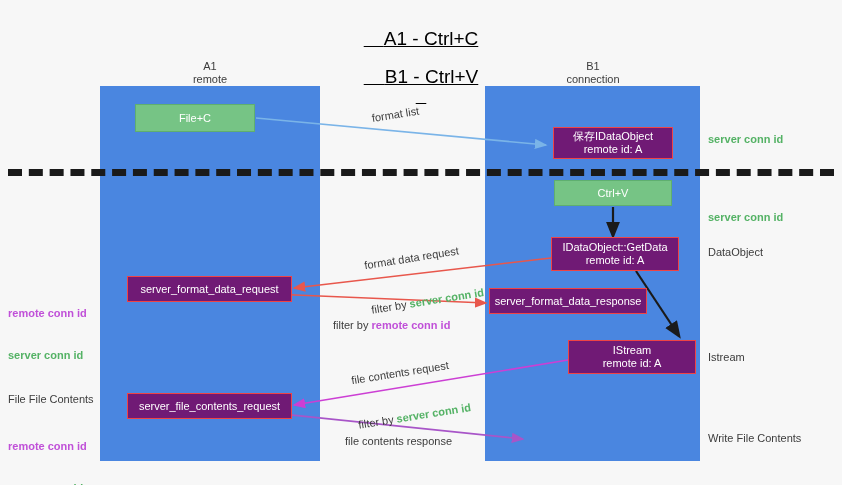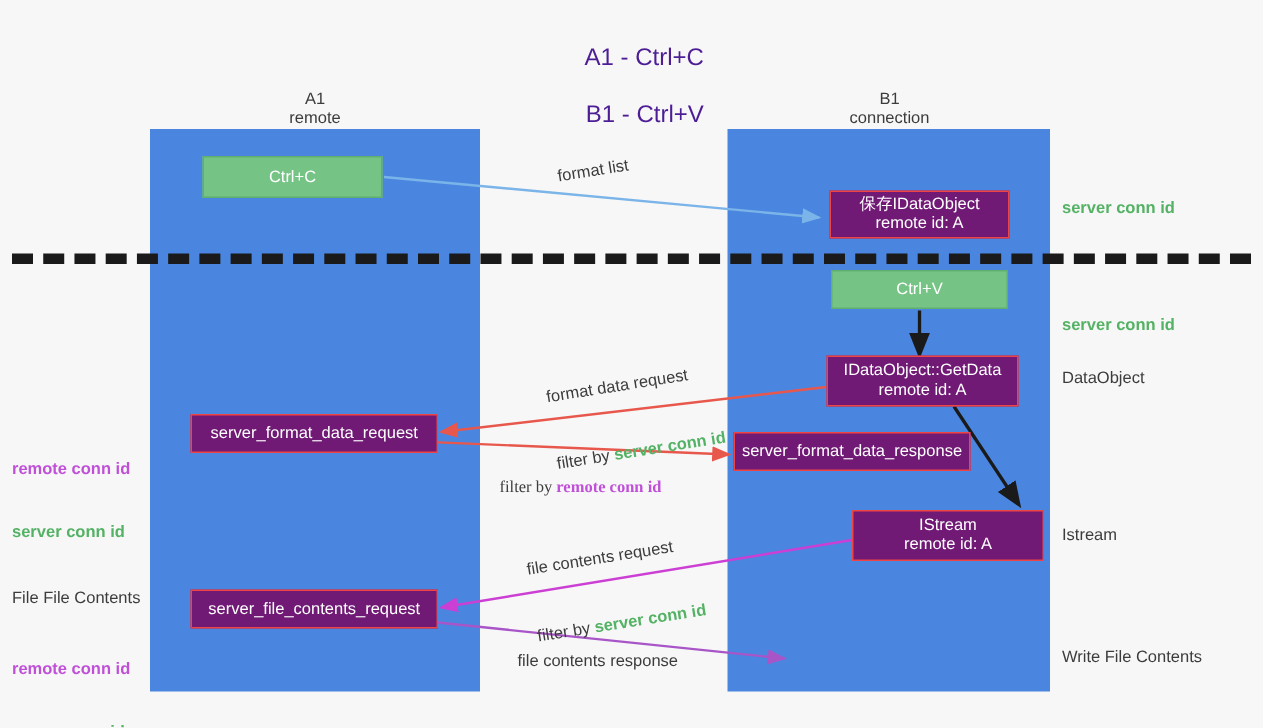--- a/index.html
+++ b/index.html
@@ -15,24 +15,25 @@
     font-family: "Liberation Sans", sans-serif;
     overflow: hidden;
   }
 
   
   .title {
     position: absolute;
     left: 0; right: 0;
     top: 10px;
     text-align: center;
-    font-size: 16px;
-    color: #4c1d95;
+    font-size: 19px;
+    color: #000000;
     line-height: 19px;
     white-space: pre;
+    text-decoration: underline;
   }
 
   
   .col-head {
     position: absolute;
     text-align: center;
     font-size: 11px;
     color: #3c3c3c;
     line-height: 13px;
     width: 200px;
@@ -170,21 +171,21 @@
     <line x1="127" y1="288" x2="486" y2="303" stroke="#e8574c" stroke-width="1.6" marker-end="url(#ah-red)"></line>
 
     <line x1="568" y1="360" x2="294" y2="405" stroke="#cc3fd4" stroke-width="1.6" marker-end="url(#ah-magenta)"></line>
 
     <line x1="127" y1="398" x2="523" y2="439" stroke="#a855c8" stroke-width="1.6" marker-end="url(#ah-purple)"></line>
   </svg>
 
   <div class="dashed-line"></div>
 
   <div class="box green" style="left:135px; top:104px; width:120px; height:28px;">
-    <span>Ctrl+C</span>
+    <span>File+C</span>
   </div>
 
   <div class="box orange" style="left:553px; top:127px; width:120px; height:32px;">
     <span>保存IDataObject</span>
     <span class="ln2">remote id: A</span>
   </div>
 
   <div class="box green" style="left:554px; top:180px; width:118px; height:26px;">
     <span>Ctrl+V</span>
   </div>
@@ -235,21 +236,21 @@
   </div>
 
   <div class="edge-label rot-up" style="left:372px; top:111px;">format list</div>
 
   <div class="edge-label rot-up" style="left:368px; top:228px;">
     <div>format data request</div>
     <div><span>filter by </span><span class="accent-g">server conn id</span></div>
   </div>
 
   <div class="edge-label" style="left:333px; top:284px;">
-    <div style="margin-top:4px;font-family:Liberation Serif, serif;"><span>filter by </span><span class="accent-m">remote conn id</span></div>
+    <div style="margin-top:4px;"><span>filter by </span><span class="accent-m">remote conn id</span></div>
   </div>
 
   <div class="edge-label rot-up" style="left:355px; top:343px;">
     <div>file contents request</div>
     <div><span>filter by </span><span class="accent-g">server conn id</span></div>
   </div>
 
   <div class="edge-label" style="left:345px; top:404px;">
     <div>file contents response</div>
     

